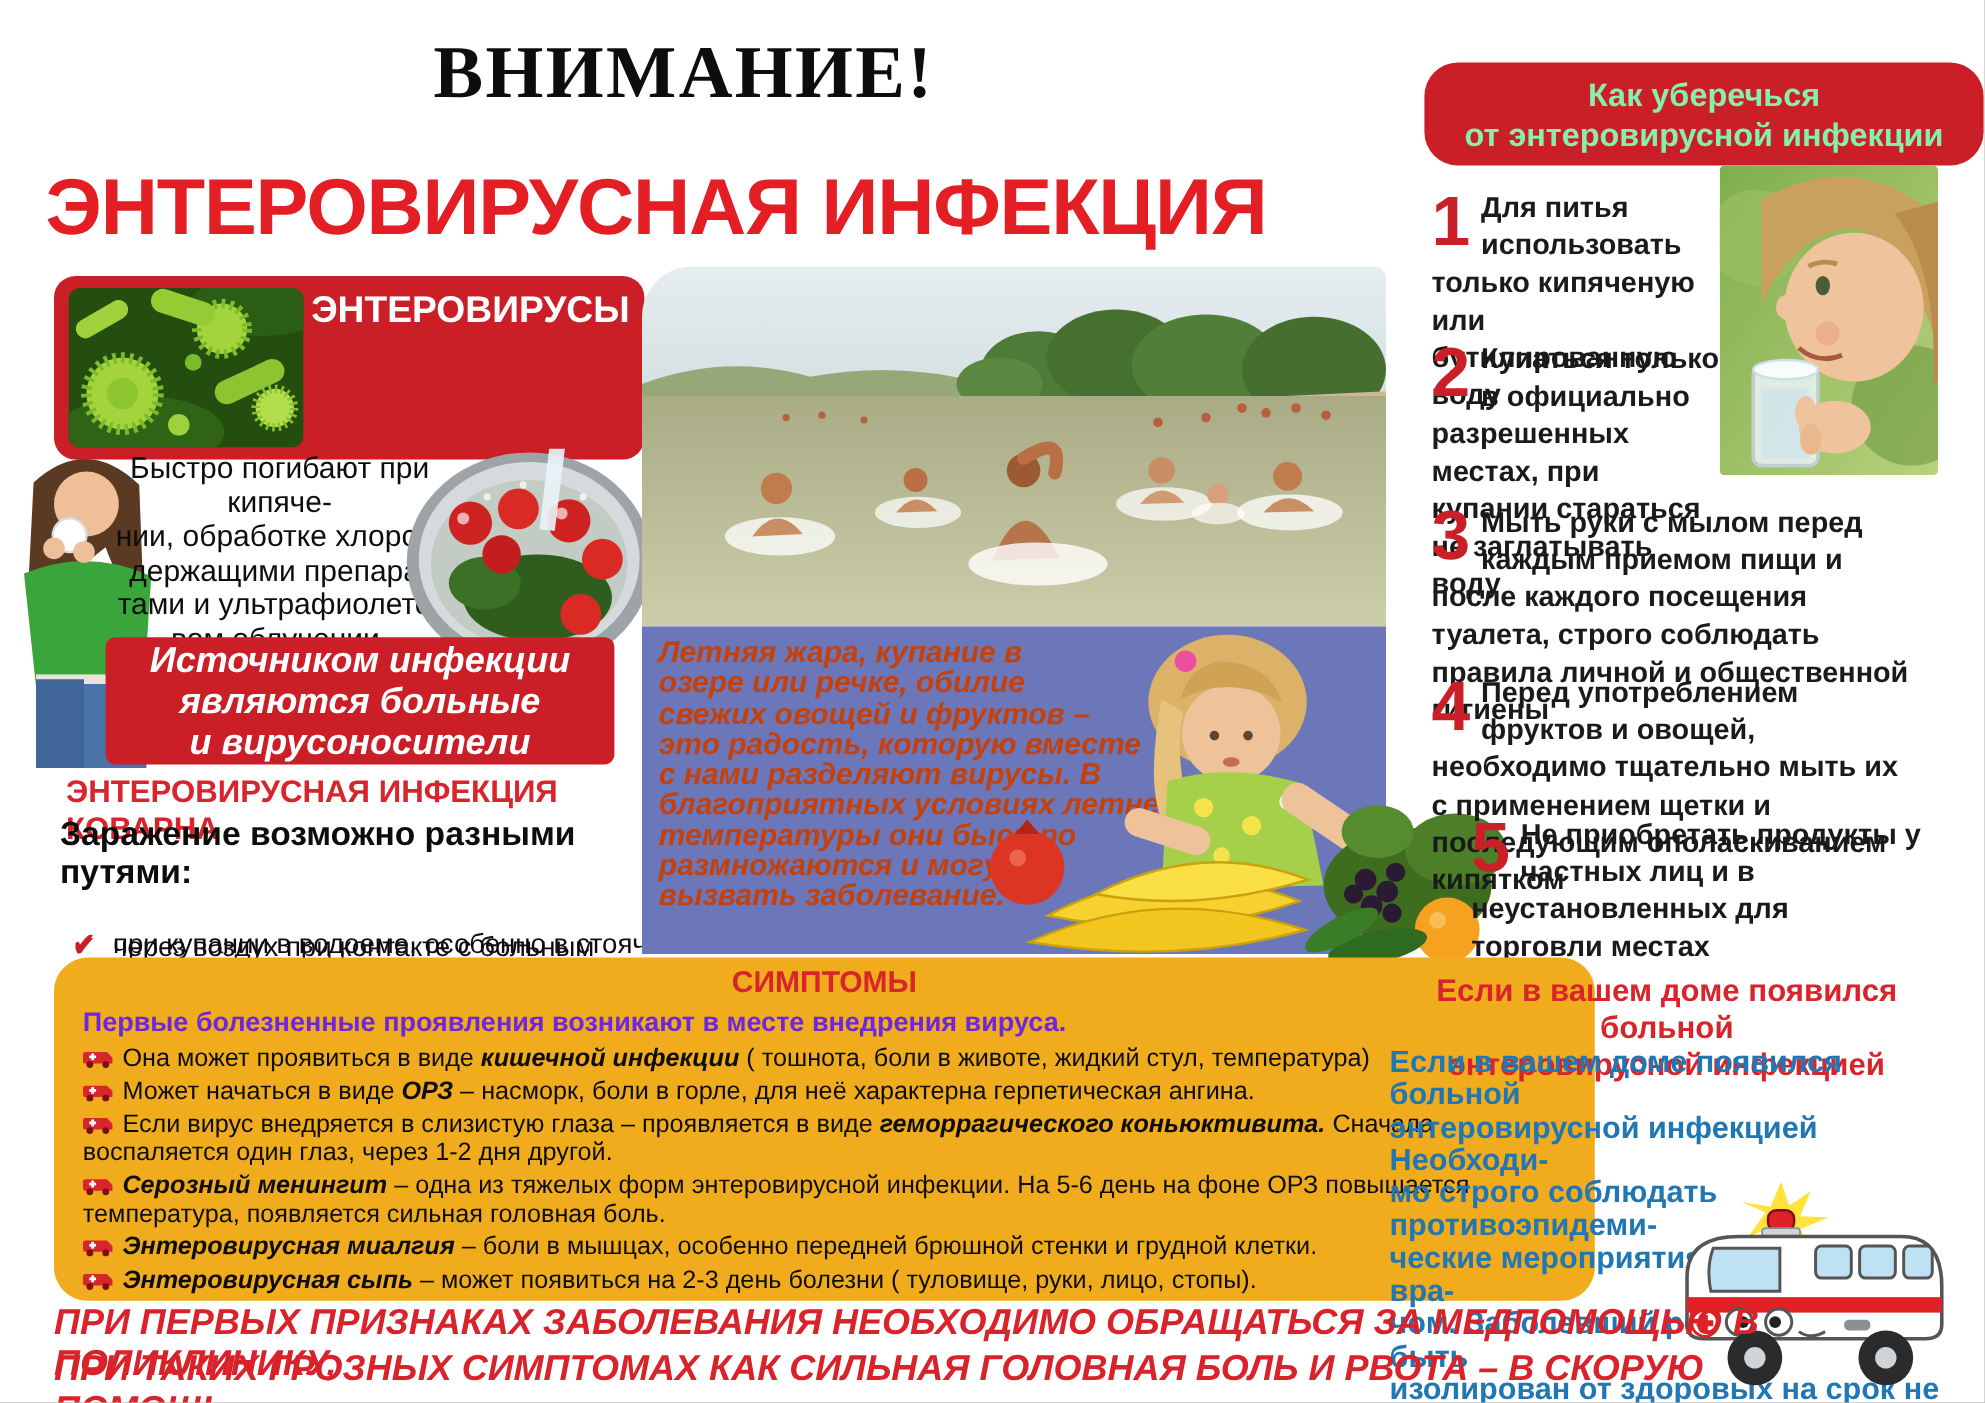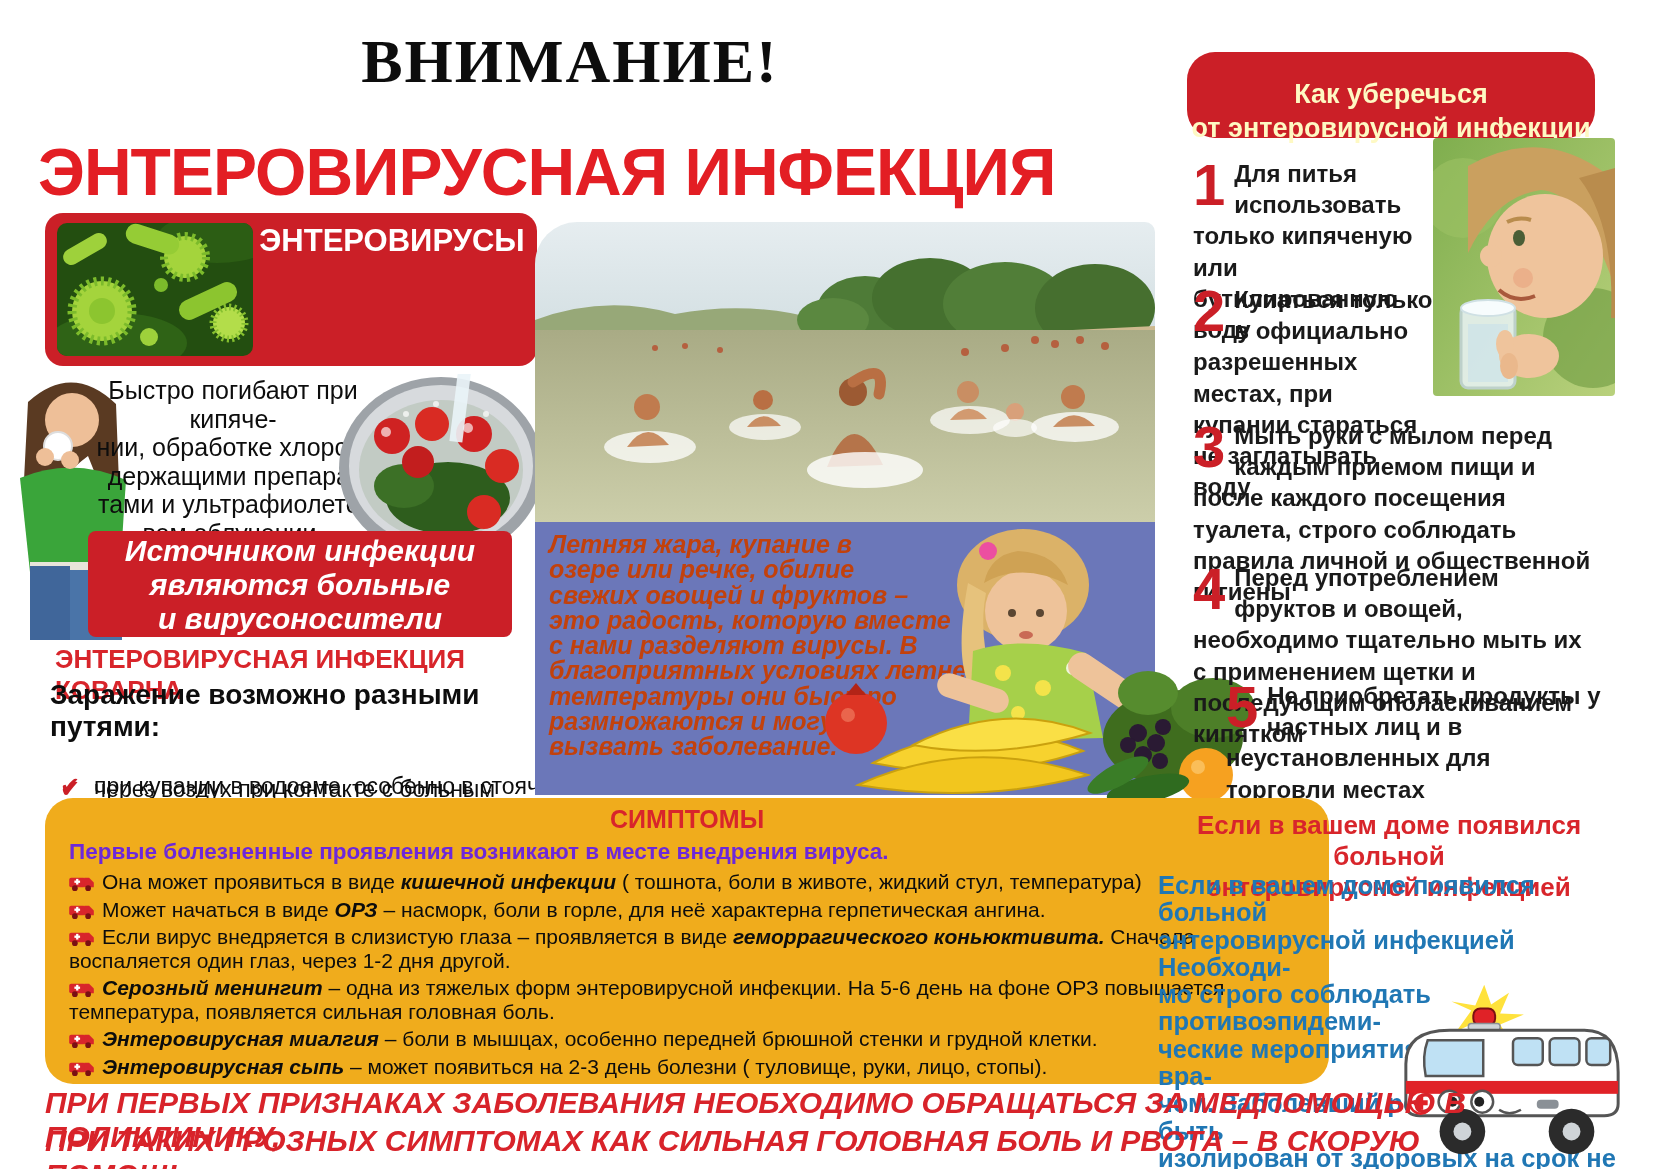--- a/index.html
+++ b/index.html
@@ -9,21 +9,21 @@
   .abs{position:absolute;}
   .preline{white-space:pre-line;}
 
   .attention{left:210px;top:26px;width:720px;text-align:center;
              font-family:"Liberation Serif",serif;font-weight:bold;font-size:62px;
              letter-spacing:2px;color:#0d0d0d;}
   .main-title{left:38px;top:134px;width:1100px;font-weight:bold;font-size:66px;
               letter-spacing:-1px;color:#e31e24;white-space:nowrap;}
 
   
-  .entero-box{left:45px;top:213px;width:492px;height:153px;background:#cb1f27;border-radius:18px;}
+  .entero-box{left:45px;top:230px;width:492px;height:153px;background:#cb1f27;border-radius:18px;}
   .virus-img{left:12px;top:10px;width:196px;height:133px;border-radius:10px;overflow:hidden;}
   .entero-title{left:210px;top:10px;width:274px;text-align:center;color:#fff;
                 font-weight:bold;font-size:31px;}
   .entero-text{left:178px;top:54px;width:304px;height:94px;background:#fff;border-radius:12px;
                font-size:24px;line-height:1.18;text-align:center;padding-top:5px;color:#0d0d0d;}
   .woman-photo{left:0;top:360px;width:150px;height:280px;}
   .kill-text{left:78px;top:376px;width:310px;text-align:center;font-size:25px;line-height:1.14;color:#0d0d0d;}
   .bowl-photo{left:336px;top:374px;width:210px;height:188px;}
   .source-box{left:88px;top:531px;width:424px;height:106px;background:#cb1f27;border-radius:8px;
               color:#fff;font-weight:bold;font-style:italic;font-size:30px;line-height:1.13;
@@ -35,22 +35,22 @@
   .check{font-family:"DejaVu Sans",sans-serif;color:#cb1f27;font-weight:bold;font-size:24px;margin-right:14px;}
 
   
   .photo{left:535px;top:222px;width:620px;height:300px;border-radius:42px 10px 0 0;overflow:hidden;}
   .blue-box{left:535px;top:522px;width:620px;height:273px;background:#6b77b9;}
   .blue-text{left:549px;top:532px;width:500px;color:#c2410c;font-weight:bold;font-style:italic;
              font-size:25px;line-height:1.01;}
   .girl-fruits{left:818px;top:523px;width:442px;height:282px;}
 
   
-  .protect-title{left:1187px;top:52px;width:408px;height:86px;background:#cb1f27;border-radius:28px;
-                 color:#fef9c3;font-weight:bold;font-size:27px;line-height:1.25;text-align:center;padding-top:26px;}
+  .protect-title{left:1187px;top:52px;width:466px;height:86px;background:#cb1f27;border-radius:28px;
+                 color:#86efac;font-weight:bold;font-size:27px;line-height:1.25;text-align:center;padding-top:11px;}
   .child-photo{left:1433px;top:138px;width:182px;height:258px;border-radius:4px;overflow:hidden;}
   .p-item{position:absolute;}
   .p1{left:1193px;top:158px;width:232px;}
   .p2{left:1193px;top:284px;width:240px;}
   .p3{left:1193px;top:420px;width:402px;}
   .p4{left:1193px;top:562px;width:408px;}
   .p5{left:1226px;top:680px;width:376px;}
   .pnum{float:left;font-weight:bold;font-size:58px;line-height:0.92;color:#cb1f27;margin:0 9px 0 0;}
   .ptext{font-weight:bold;font-size:24px;line-height:1.3;color:#1a1a1a;}
 

